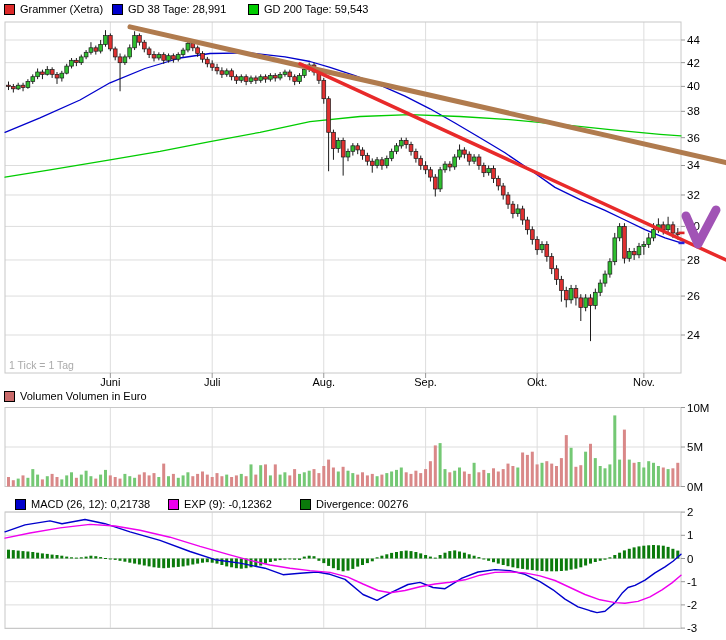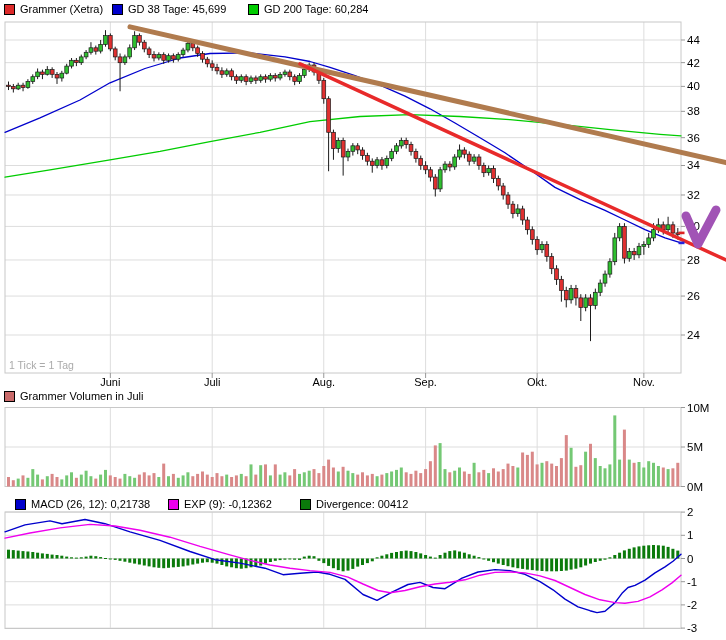--- a/index.html
+++ b/index.html
@@ -709,43 +709,43 @@
       </g>
     </svg>
 
   <div>
     <span class="legend-item" style="left:4px;top:3px">
       <i class="swatch" style="background: rgb(221, 42, 42);"></i>
       <span>Grammer (Xetra)</span>
     </span>
     <span class="legend-item" style="left:112px;top:3px">
       <i class="swatch" style="background: rgb(0, 0, 204);"></i>
-      <span>GD 38 Tage: 45,699</span>
+      <span>GD 38 Tage: 28,991</span>
     </span>
     <span class="legend-item" style="left:248px;top:3px">
       <i class="swatch" style="background: rgb(0, 204, 0);"></i>
-      <span>GD 200 Tage: 60,284</span>
+      <span>GD 200 Tage: 59,543</span>
     </span>
   </div>
 
   <div>
     <span class="legend-item" style="left:4px;top:390px">
       <i class="swatch" style="background: rgb(201, 106, 106);"></i>
-      <span>Grammer Volumen in Juli</span>
+      <span>Volumen Volumen in Euro</span>
     </span>
   </div>
 
   <div>
     <span class="legend-item" style="left:15px;top:498px">
       <i class="swatch" style="background: rgb(0, 0, 204);"></i>
       <span>MACD (26, 12): 0,21738</span>
     </span>
     <span class="legend-item" style="left:168px;top:498px">
       <i class="swatch" style="background: rgb(238, 0, 238);"></i>
       <span>EXP (9): -0,12362</span>
     </span>
     <span class="legend-item" style="left:300px;top:498px">
       <i class="swatch" style="background: rgb(11, 122, 11);"></i>
-      <span>Divergence: 00412</span>
+      <span>Divergence: 00276</span>
     </span>
   </div>
 
 </div>
 
 </body></html>

